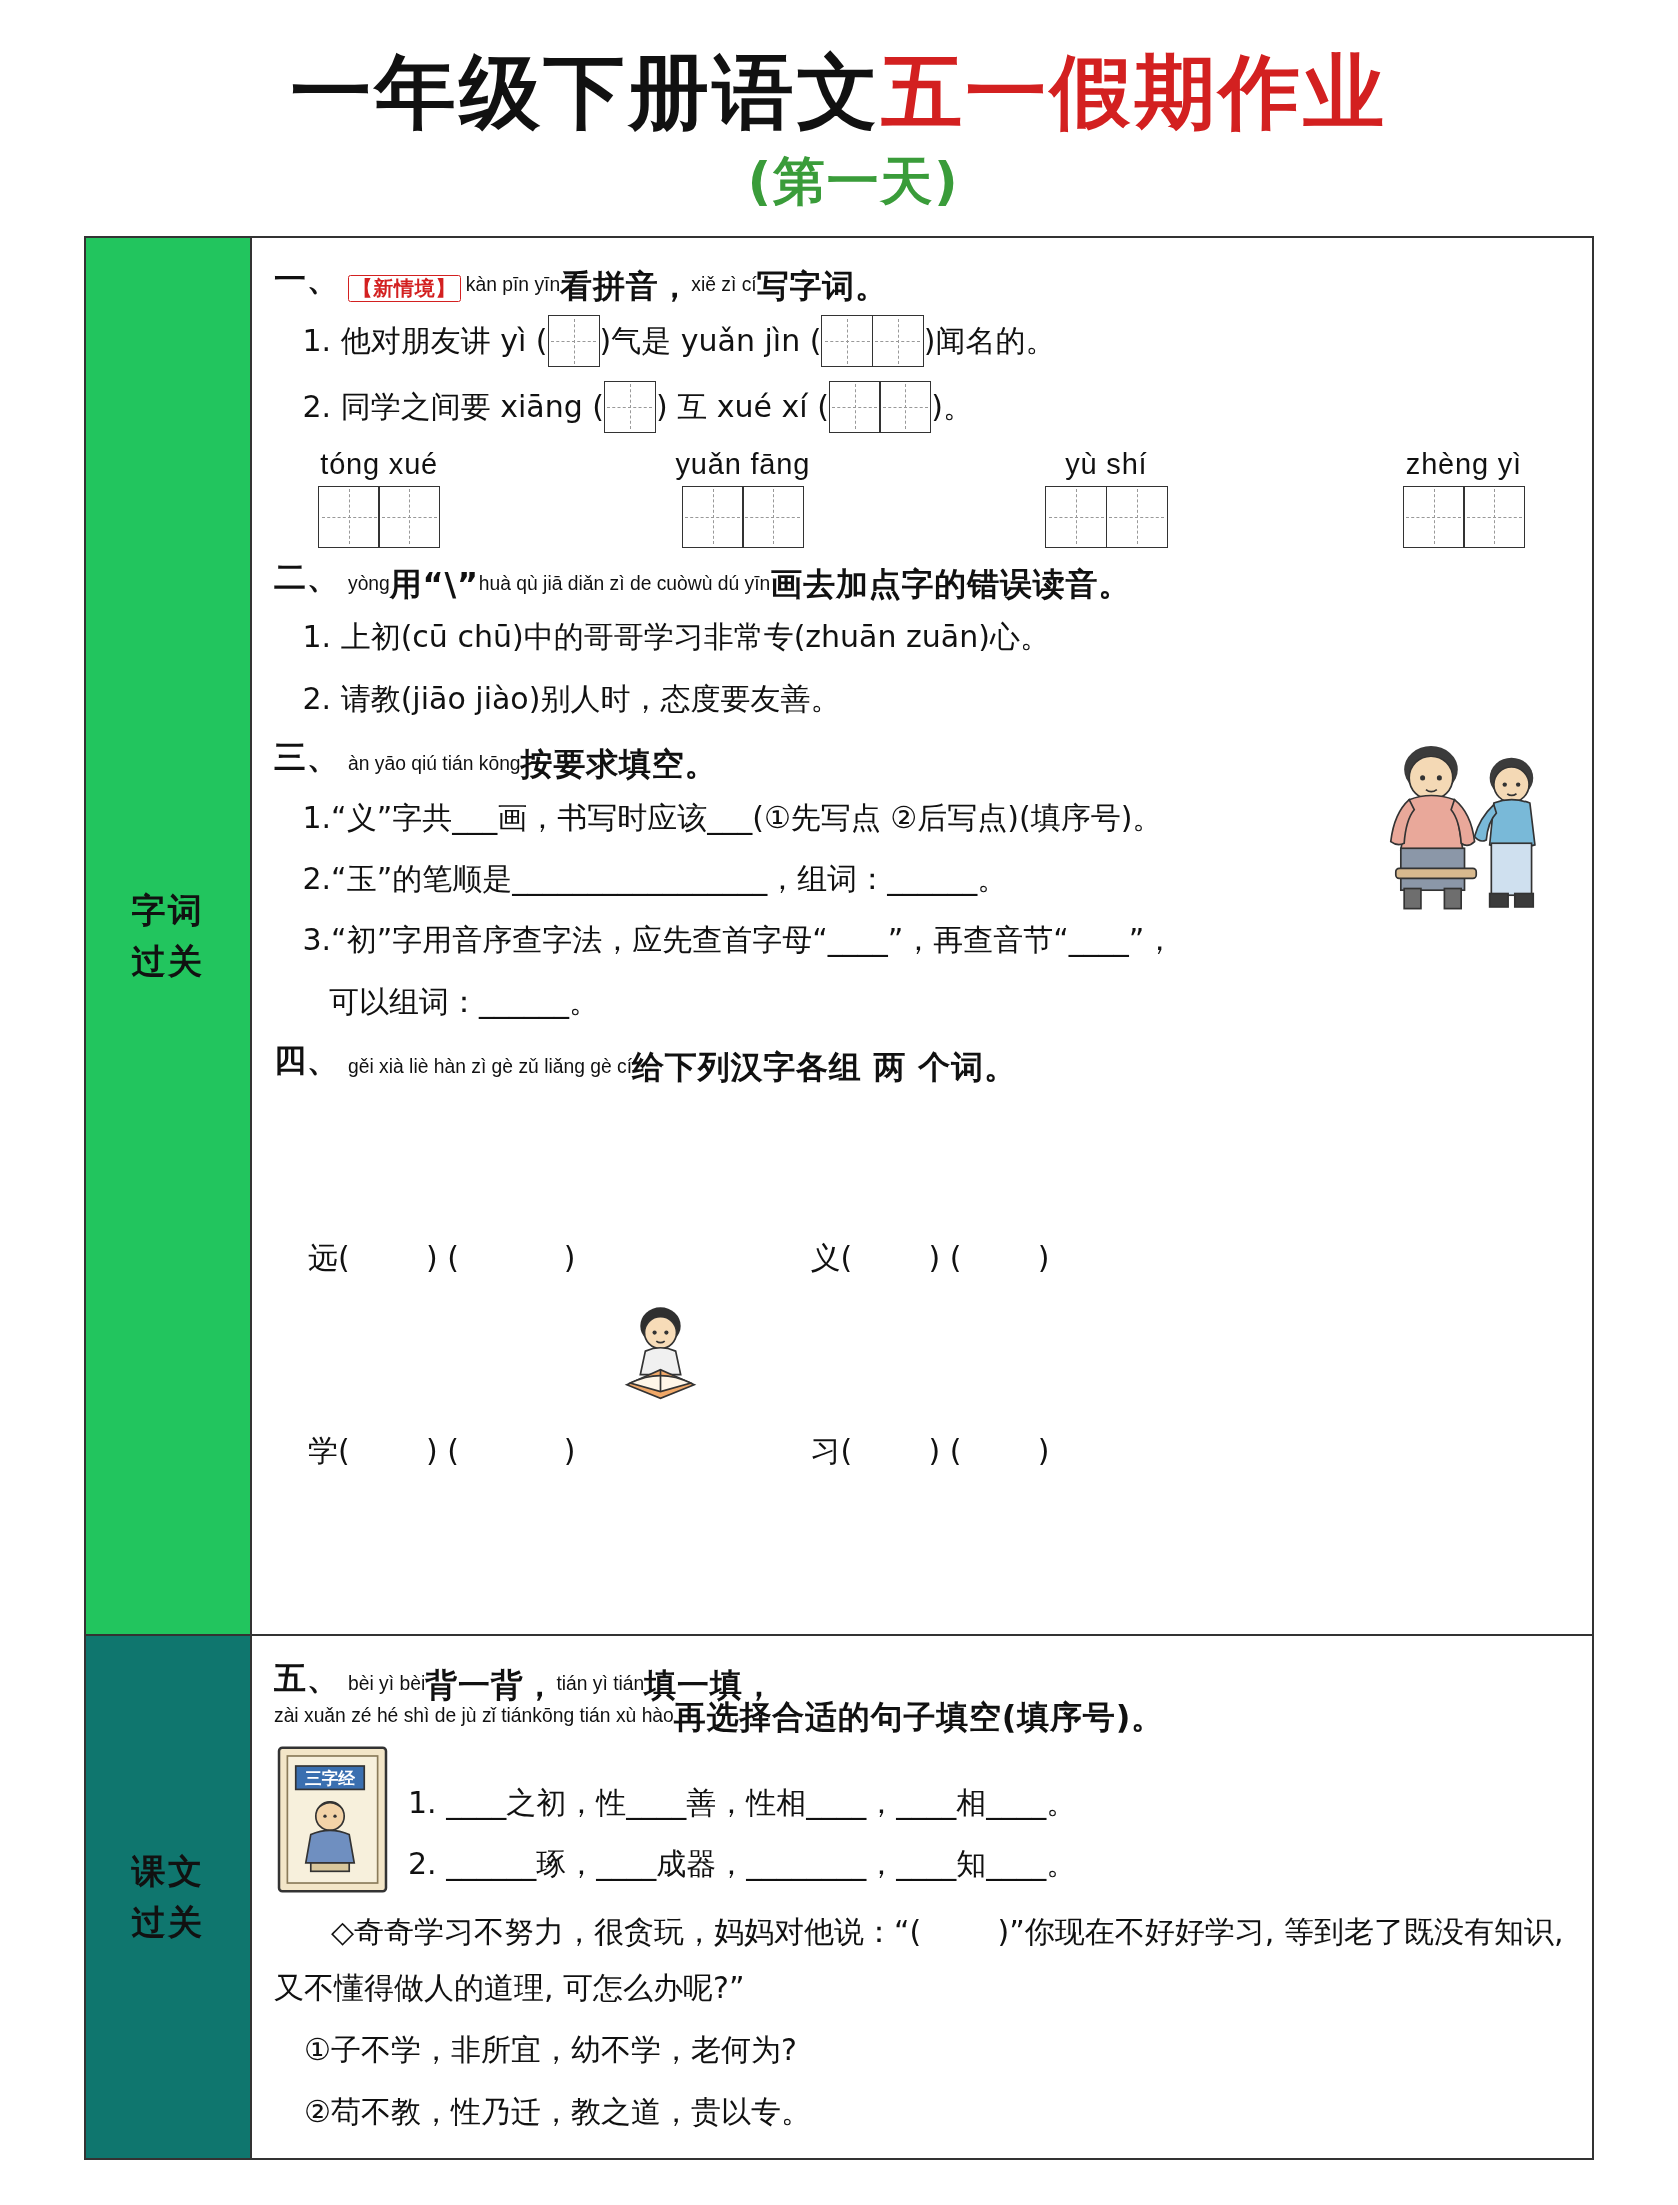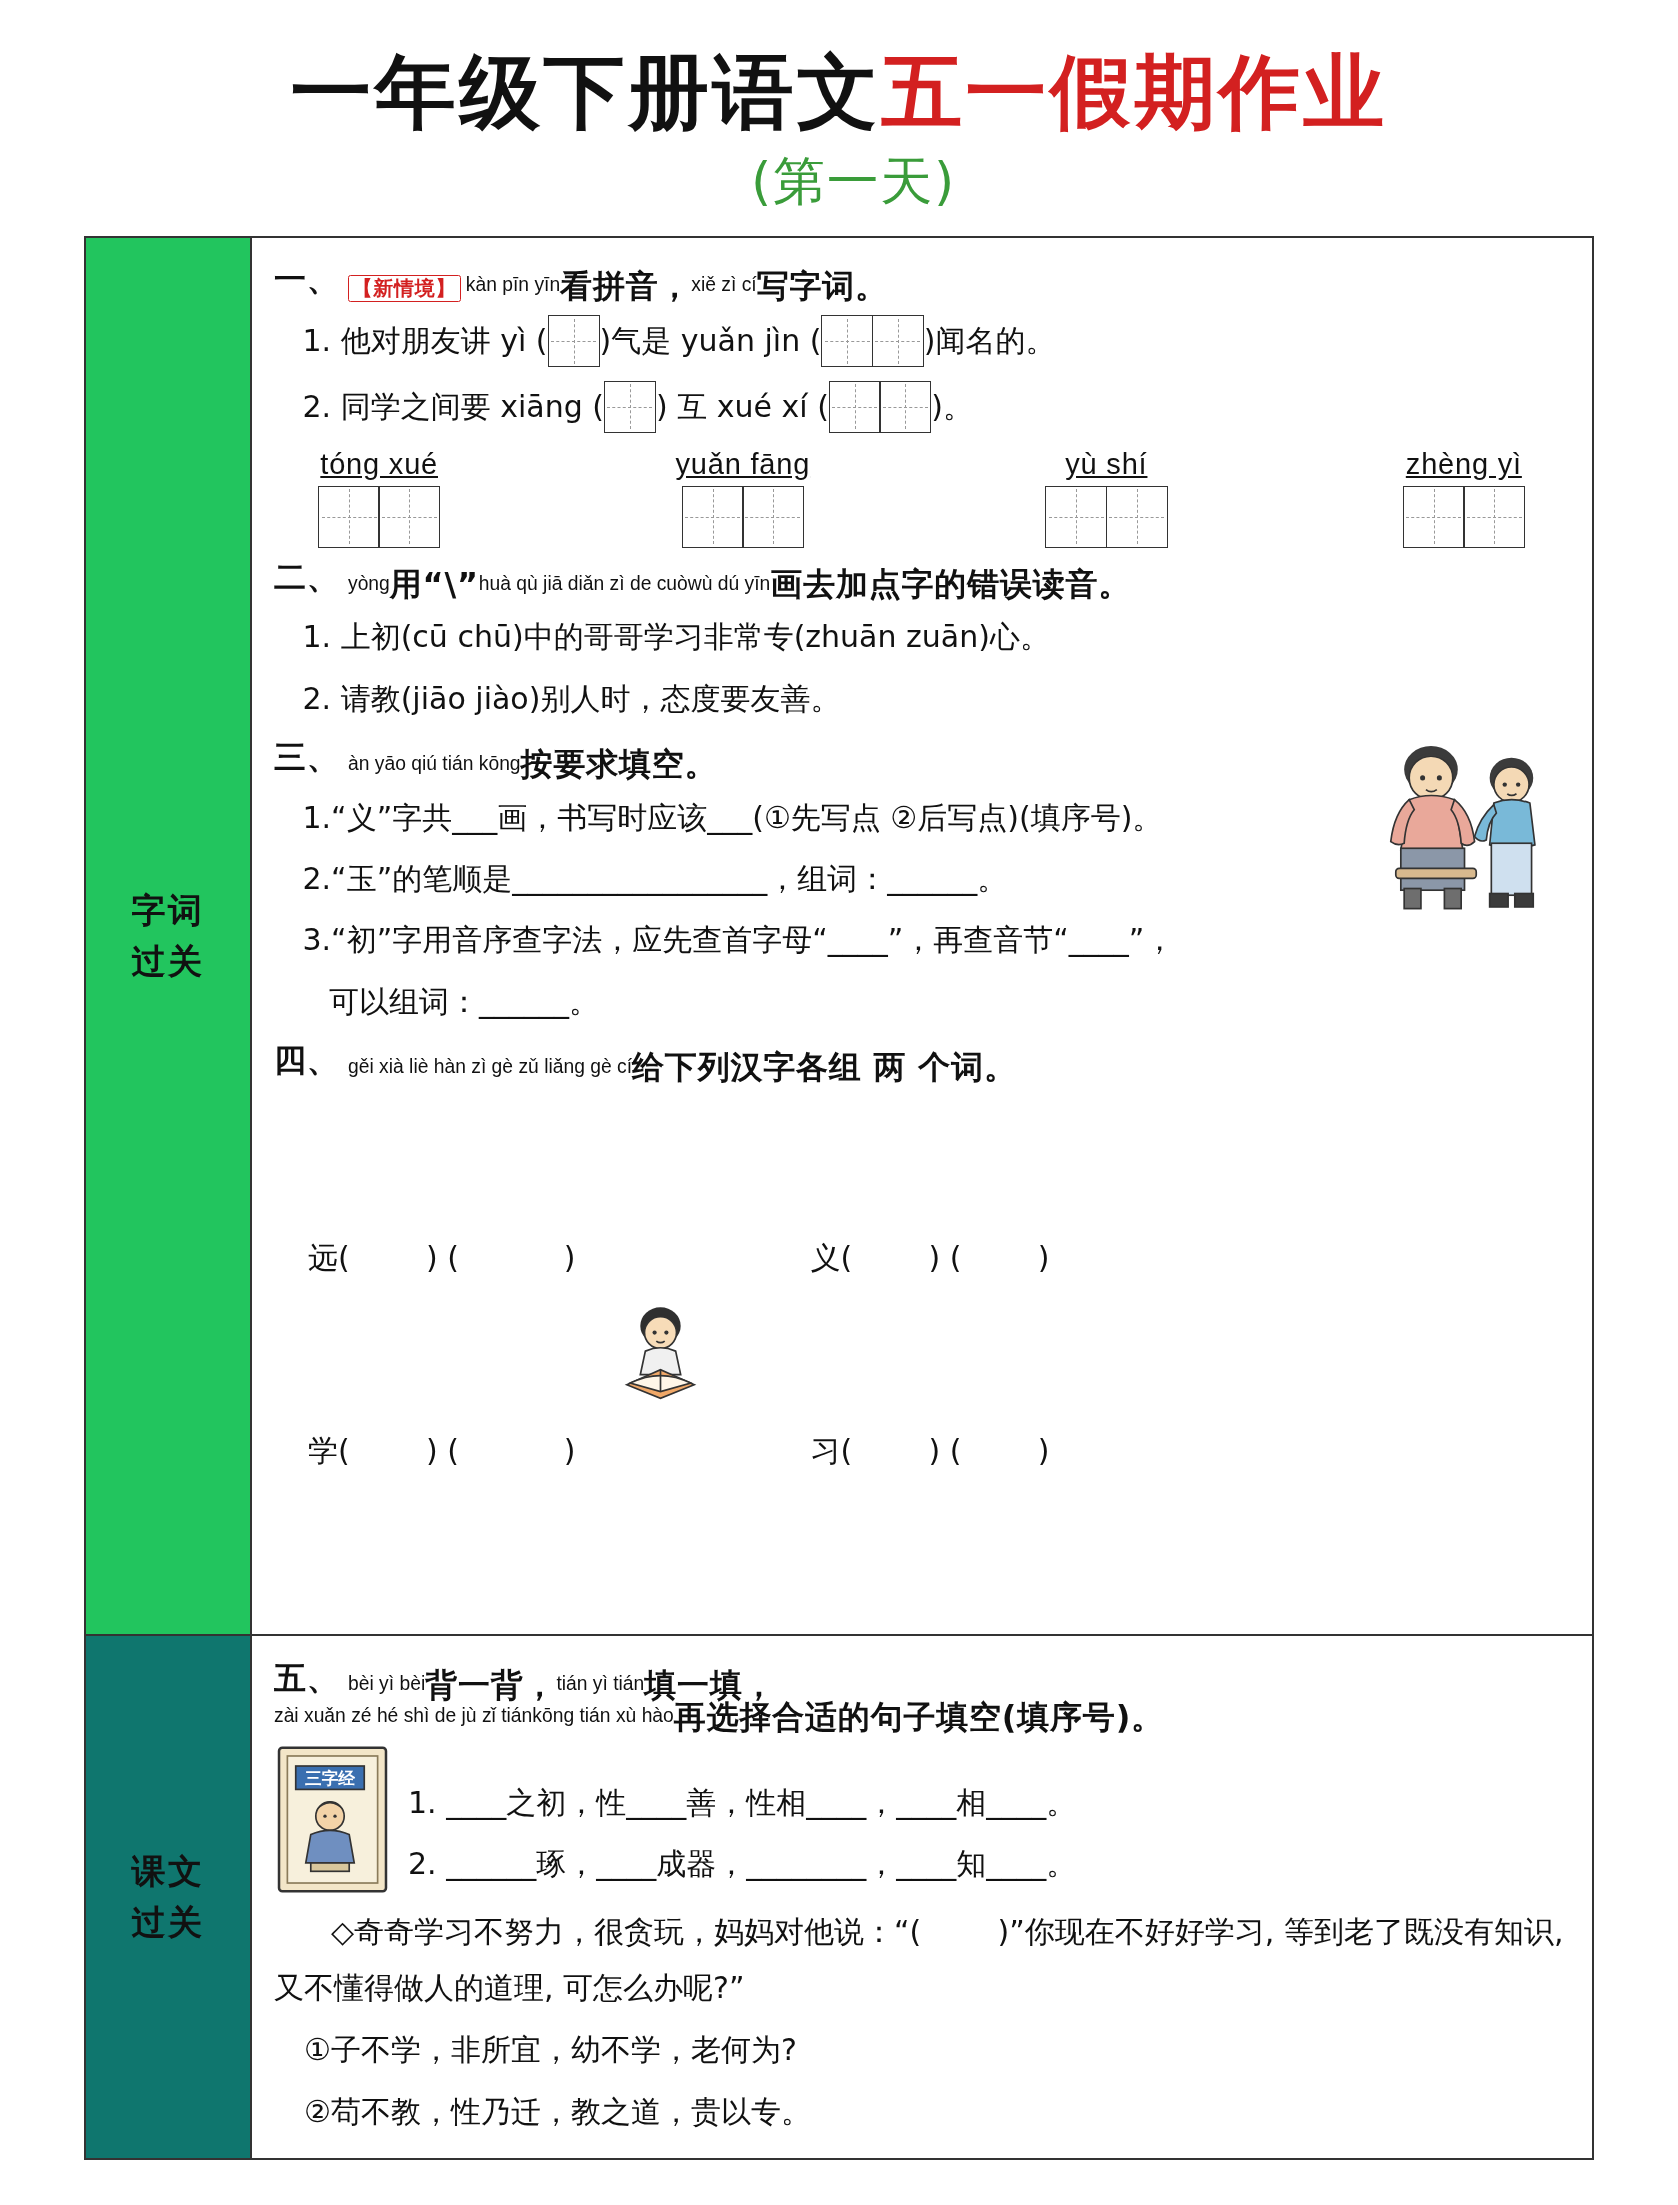--- a/index.html
+++ b/index.html
@@ -34,21 +34,21 @@
     font-weight: bold;
     letter-spacing: 3.4px;
     line-height: 1.18;
     white-space: nowrap;
   }
   .title-black { color: #111; }
   .title-red { color: #d32020; }
   .title-line2 {
     font-family: "DejaVu Sans", sans-serif;
     font-size: 52px;
-    font-weight: normal;
+    font-weight: bold;
     color: #3a9c3a;
     margin-top: 6.7px;
     letter-spacing: 1.7px;
     padding-left: 29px;
   }
 
   
   .sheet {
     margin: 18.5px 84px 0 84px;
     width: 1510px;
@@ -175,21 +175,20 @@
     justify-content: space-between;
     margin: 15px 45px 6.7px 44px;
   }
   .wb-item { text-align: center; }
   .wb-pin {
     font-family: "Liberation Sans", sans-serif;
     font-size: 29px;
     letter-spacing: 0.8px;
     margin-bottom: 5px;
     white-space: nowrap;
-    text-decoration: underline;
   }
 
   
   .img-family {
     position: absolute;
     right: 25px;
     top: 503px;
     width: 210px;
     height: 176px;
   }

